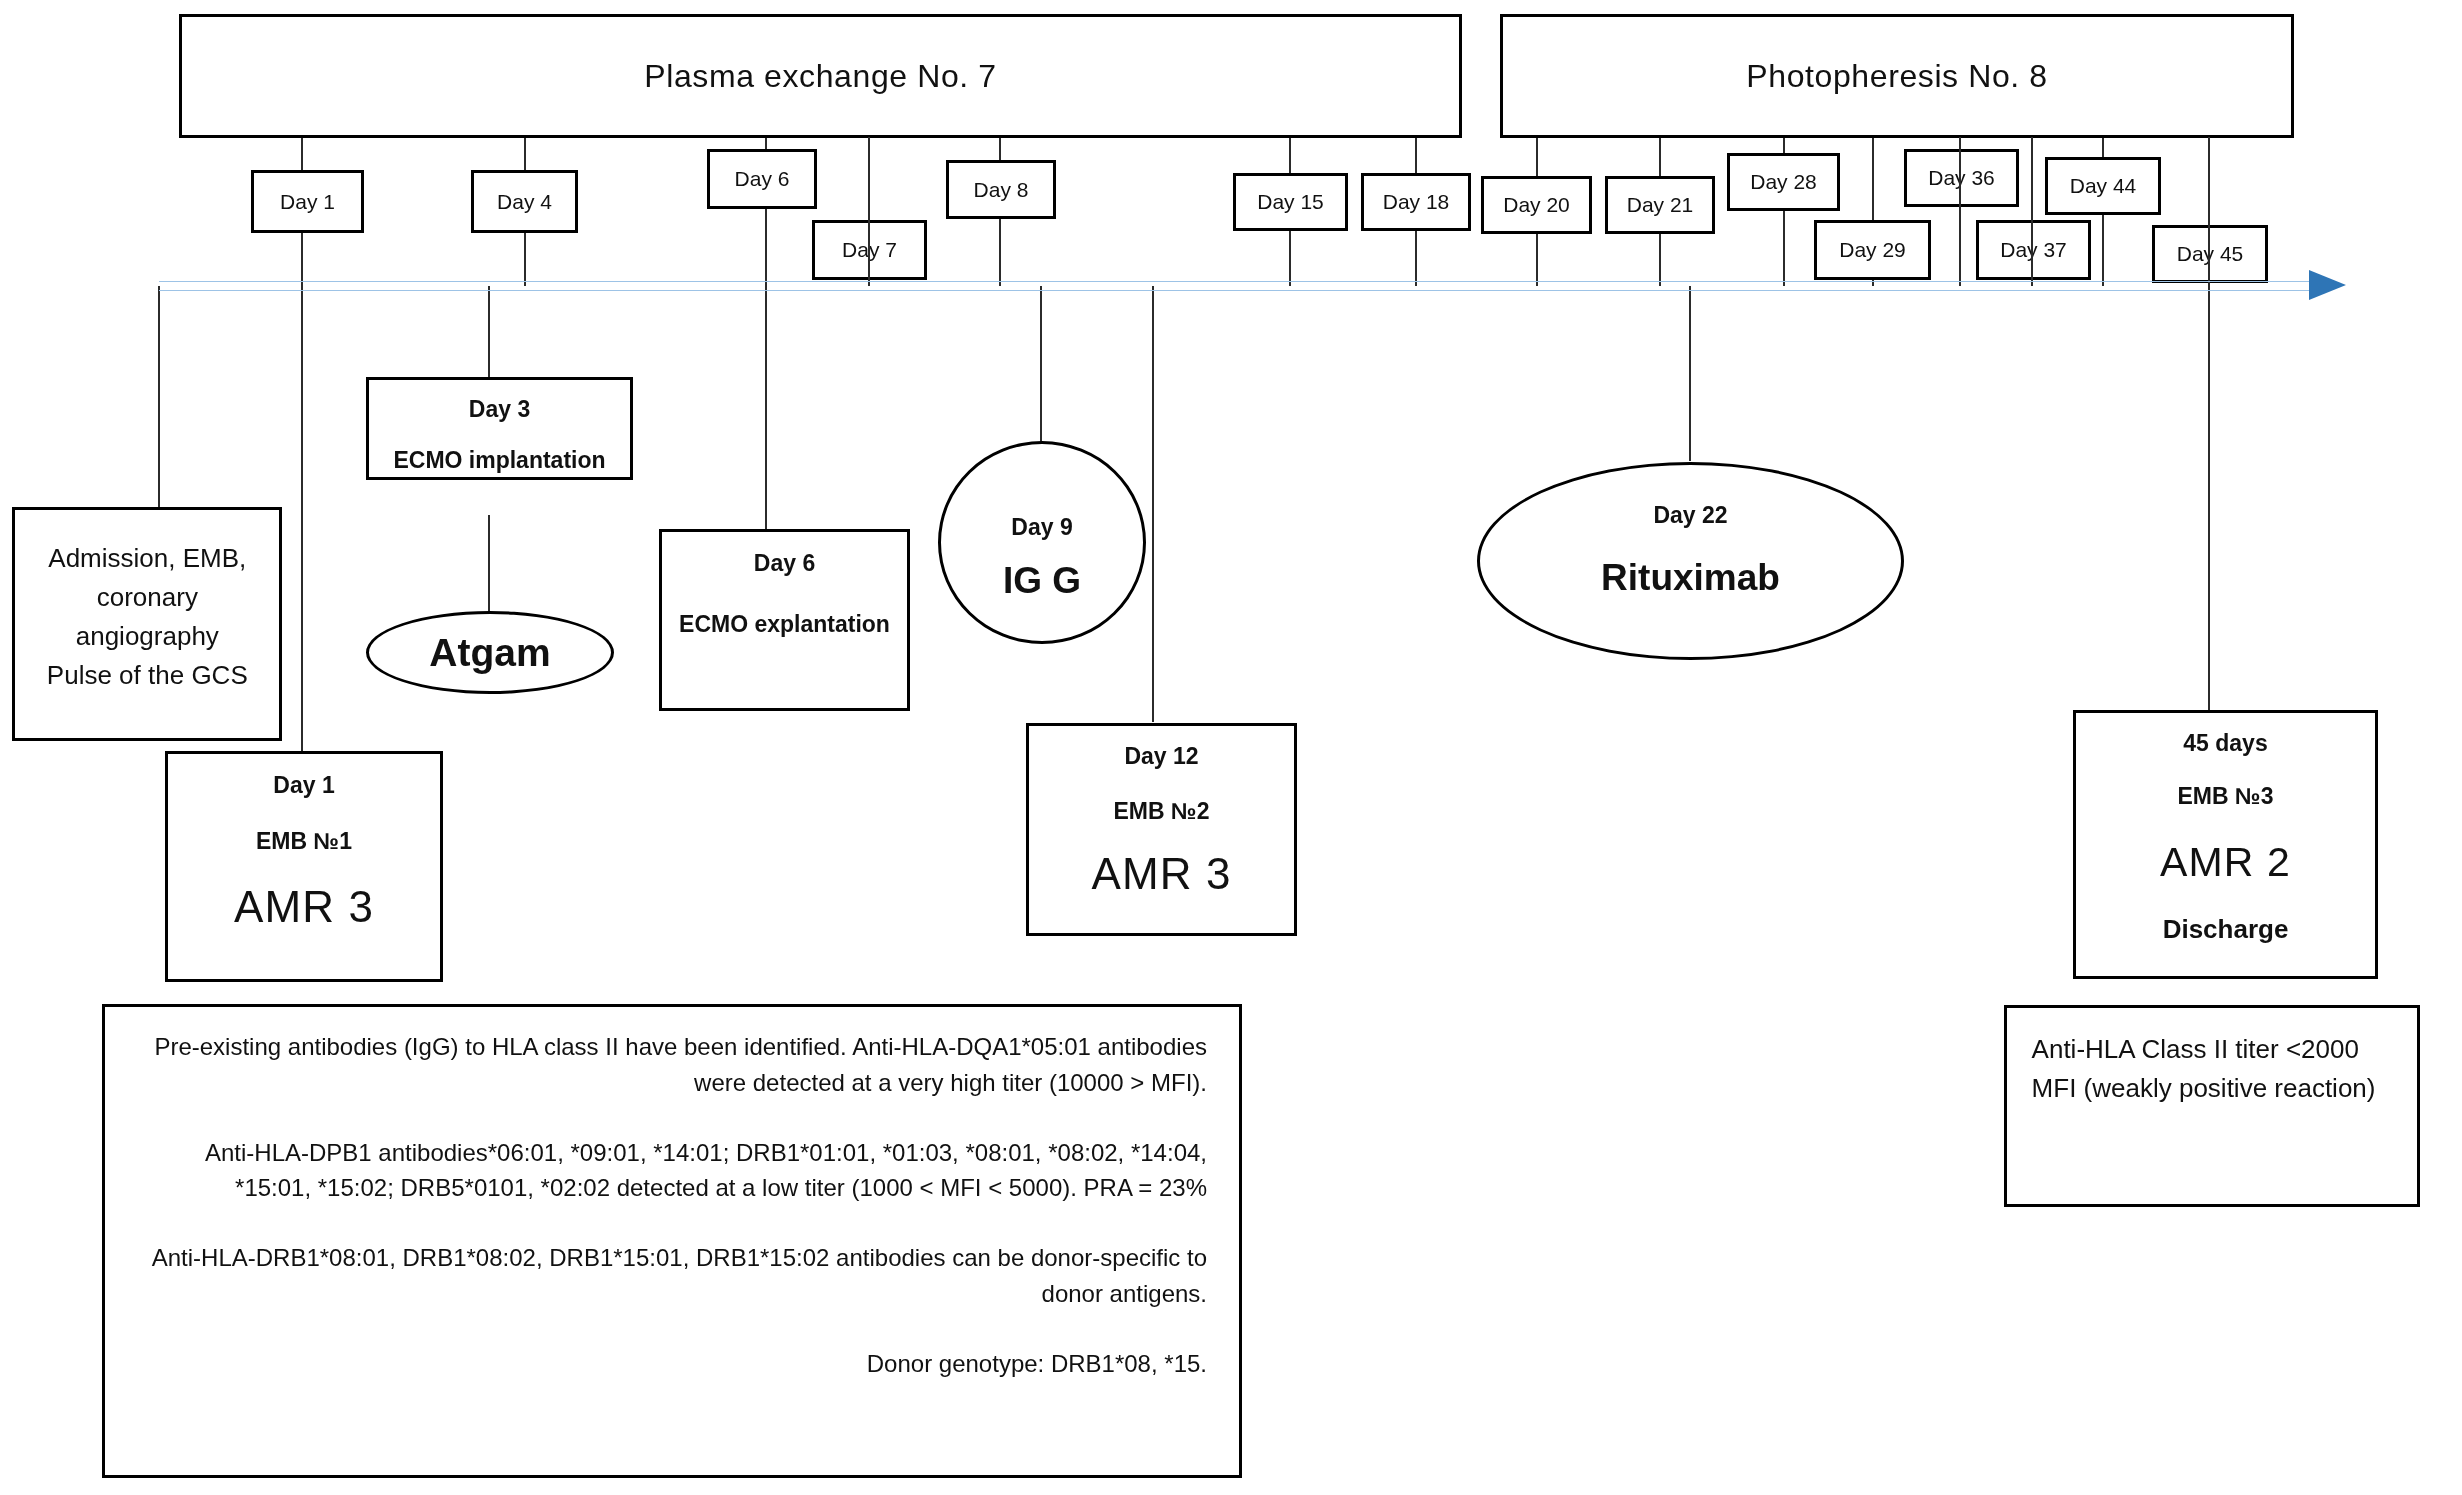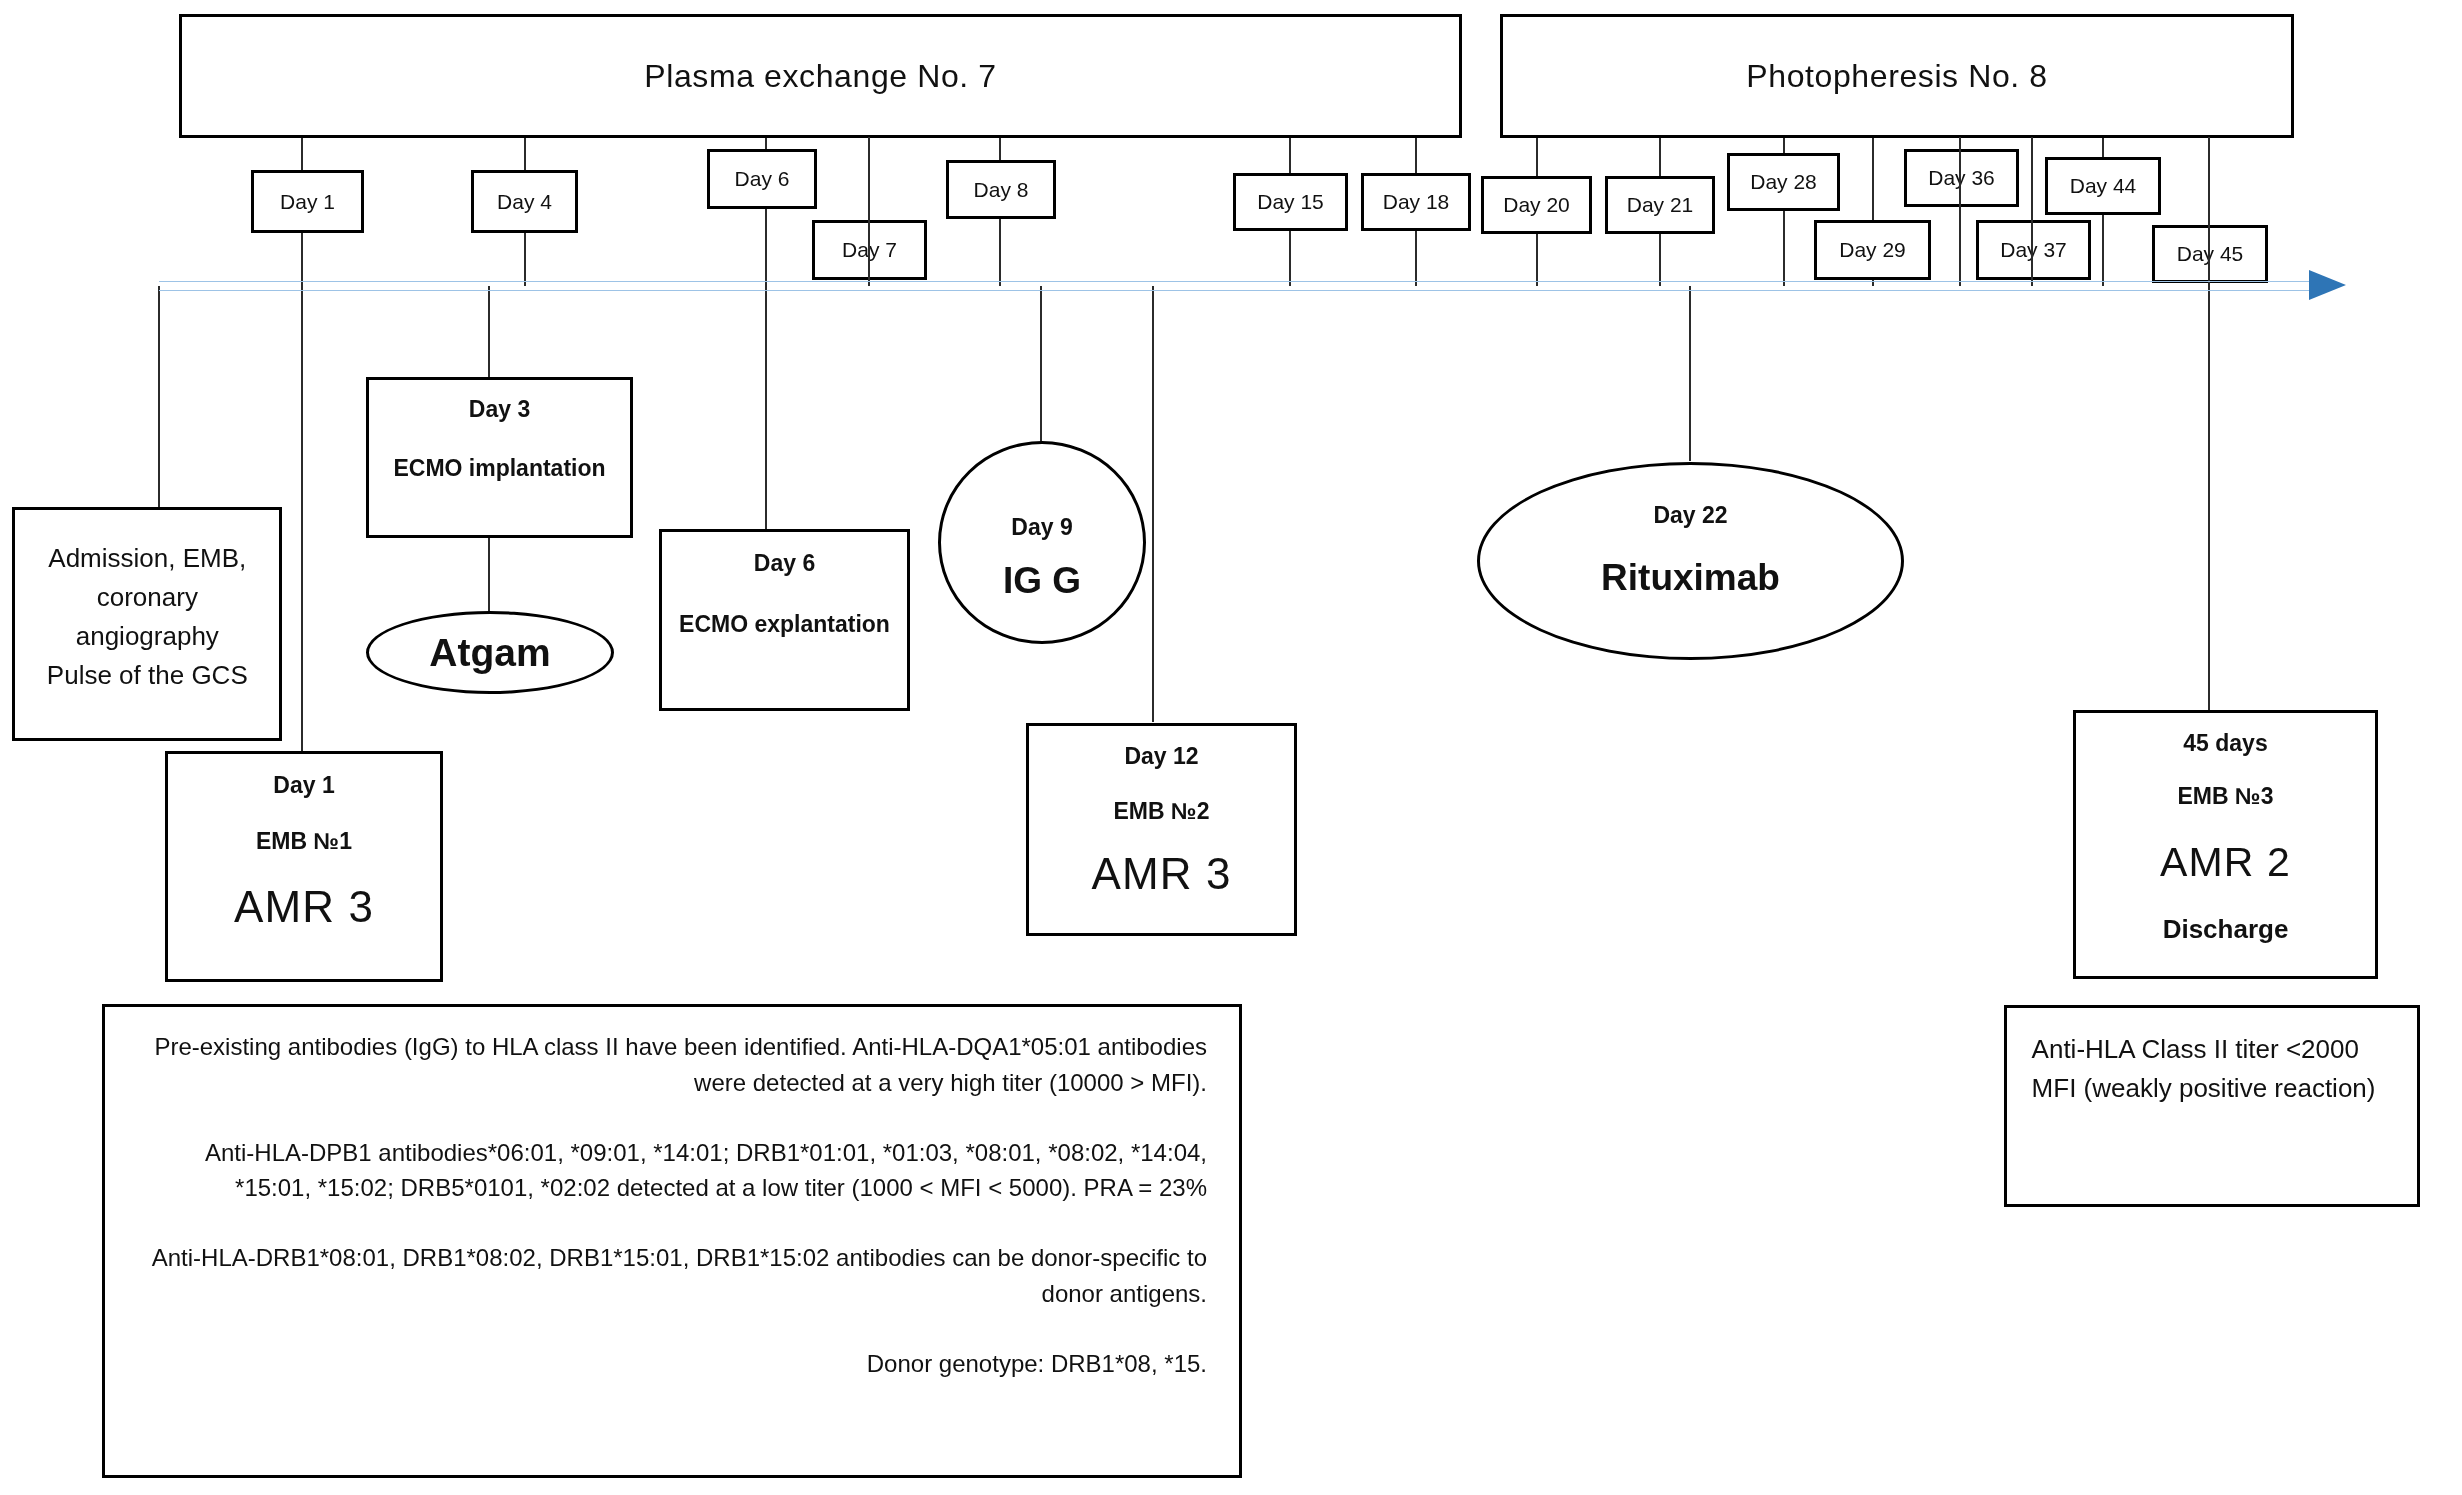--- a/index.html
+++ b/index.html
@@ -166,23 +166,23 @@
       <span>Day 45</span>
     </div>
 
   <div class="evbox" style="left:12.3px;top:507px;width:270px;height:234px;padding-top:29px">
     <div class="admission-line">Admission, EMB,</div>
     <div class="admission-line">coronary</div>
     <div class="admission-line">angiography</div>
     <div class="admission-line">Pulse of the GCS</div>
   </div>
 
-  <div class="evbox" style="left:366px;top:377px;width:267px;height:161px">
+  <div class="evbox" style="left:366px;top:377px;width:267px;height:103px">
     <div class="ev-title" style="margin-top:15.6px">Day 3</div>
-    <div class="ev-sub" style="margin-top:32px">ECMO implantation</div>
+    <div class="ev-sub" style="margin-top:24px">ECMO implantation</div>
   </div>
 
   <div class="ellipse" style="left:366px;top:611px;width:248px;height:83px">
     <div class="ev-label-lg" style="font-size:39px">Atgam</div>
   </div>
 
   <div class="evbox" style="left:659px;top:529px;width:251px;height:182px">
     <div class="ev-title" style="margin-top:18px">Day 6</div>
     <div class="ev-sub" style="margin-top:34px">ECMO explantation</div>
   </div>

